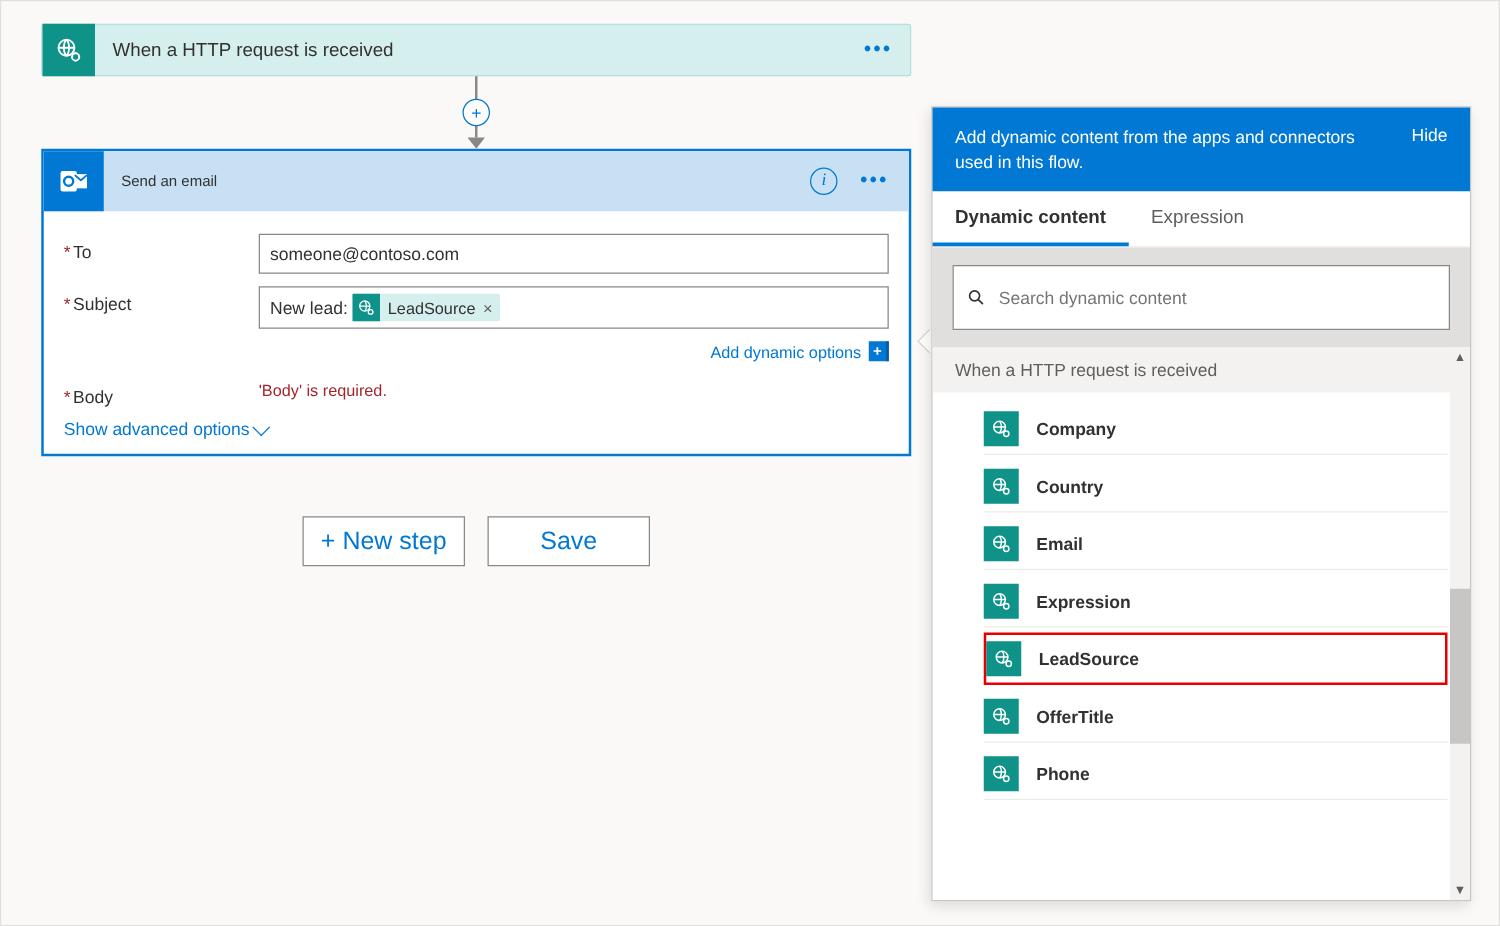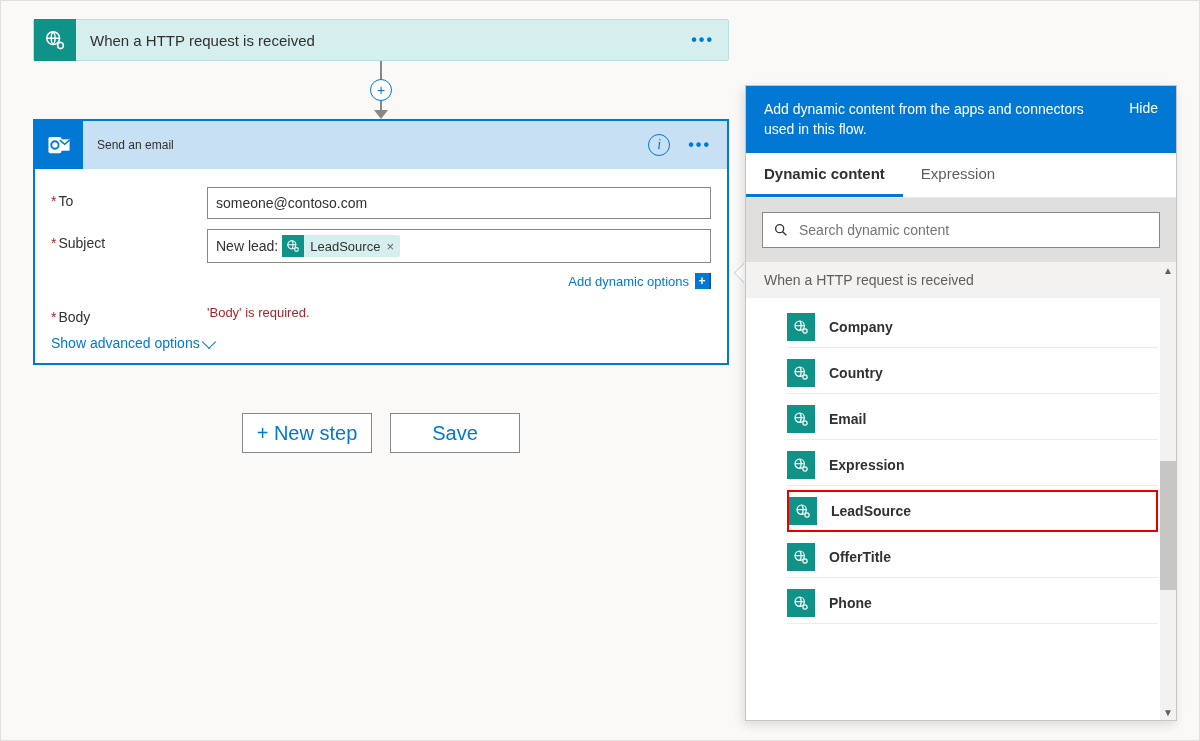--- a/index.html
+++ b/index.html
@@ -116,21 +116,21 @@
   .dc-header {
     background:#0078d4;color:#fff;padding:14px 18px;display:flex;gap:18px;align-items:flex-start;
   }
   .dc-header .desc { flex:1; font-size:14px; line-height:1.4; }
   .dc-header .hide { cursor:pointer; font-size:14px; }
   .dc-tabs { display:flex; border-bottom:1px solid #edebe9; }
   .dc-tab { padding:12px 18px; font-size:15px; cursor:pointer; color:#605e5c; }
   .dc-tab.active { color:#323130; font-weight:600; border-bottom:3px solid #0078d4; }
   .dc-search-row { background:#e1dfdd; padding:14px 16px; }
   .dc-search {
-    background:#fff;border:1px solid #8a8886;height:36px;display:flex;align-items:center;padding:0 10px;
+    background:#fff;border:1px solid #8a8886;height:52px;display:flex;align-items:center;padding:0 10px;
   }
   .dc-search .mag { margin-right:10px; }
   .dc-search input { border:none;outline:none;flex:1;font-size:14px; }
   .dc-list { flex:1; overflow-y:auto; position:relative; }
   .dc-scrollbar { position:absolute; right:0; top:0; width:16px; height:100%; background:#f3f2f1; }
   .dc-scrollbar .thumb { background:#c8c6c4;width:100%;}
   .dc-scrollbar .arrow-btn { height:16px;display:flex;align-items:center;justify-content:center;color:#605e5c;cursor:pointer; font-size:10px;}
   .dc-scrollbar .track-top { height:40%; }
 
   .dc-group-title { background:#f3f2f1; padding:10px 18px; color:#605e5c; font-size:14px; }

